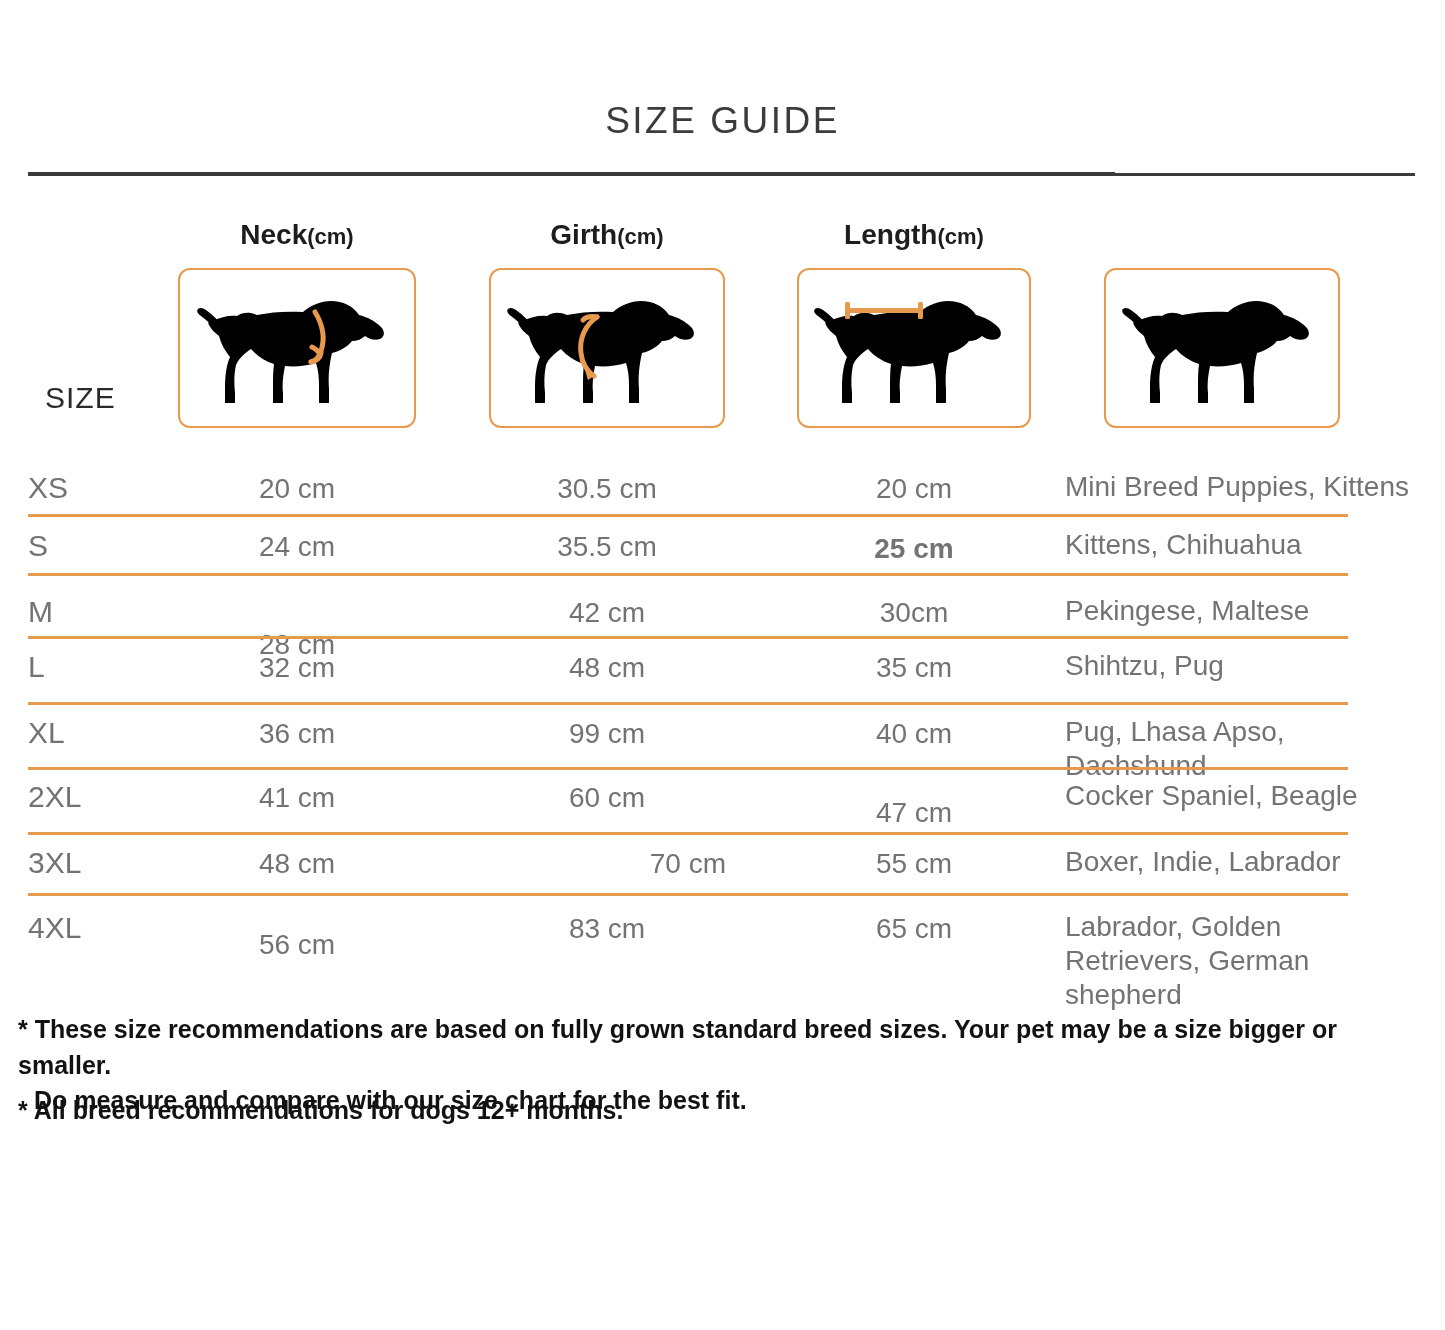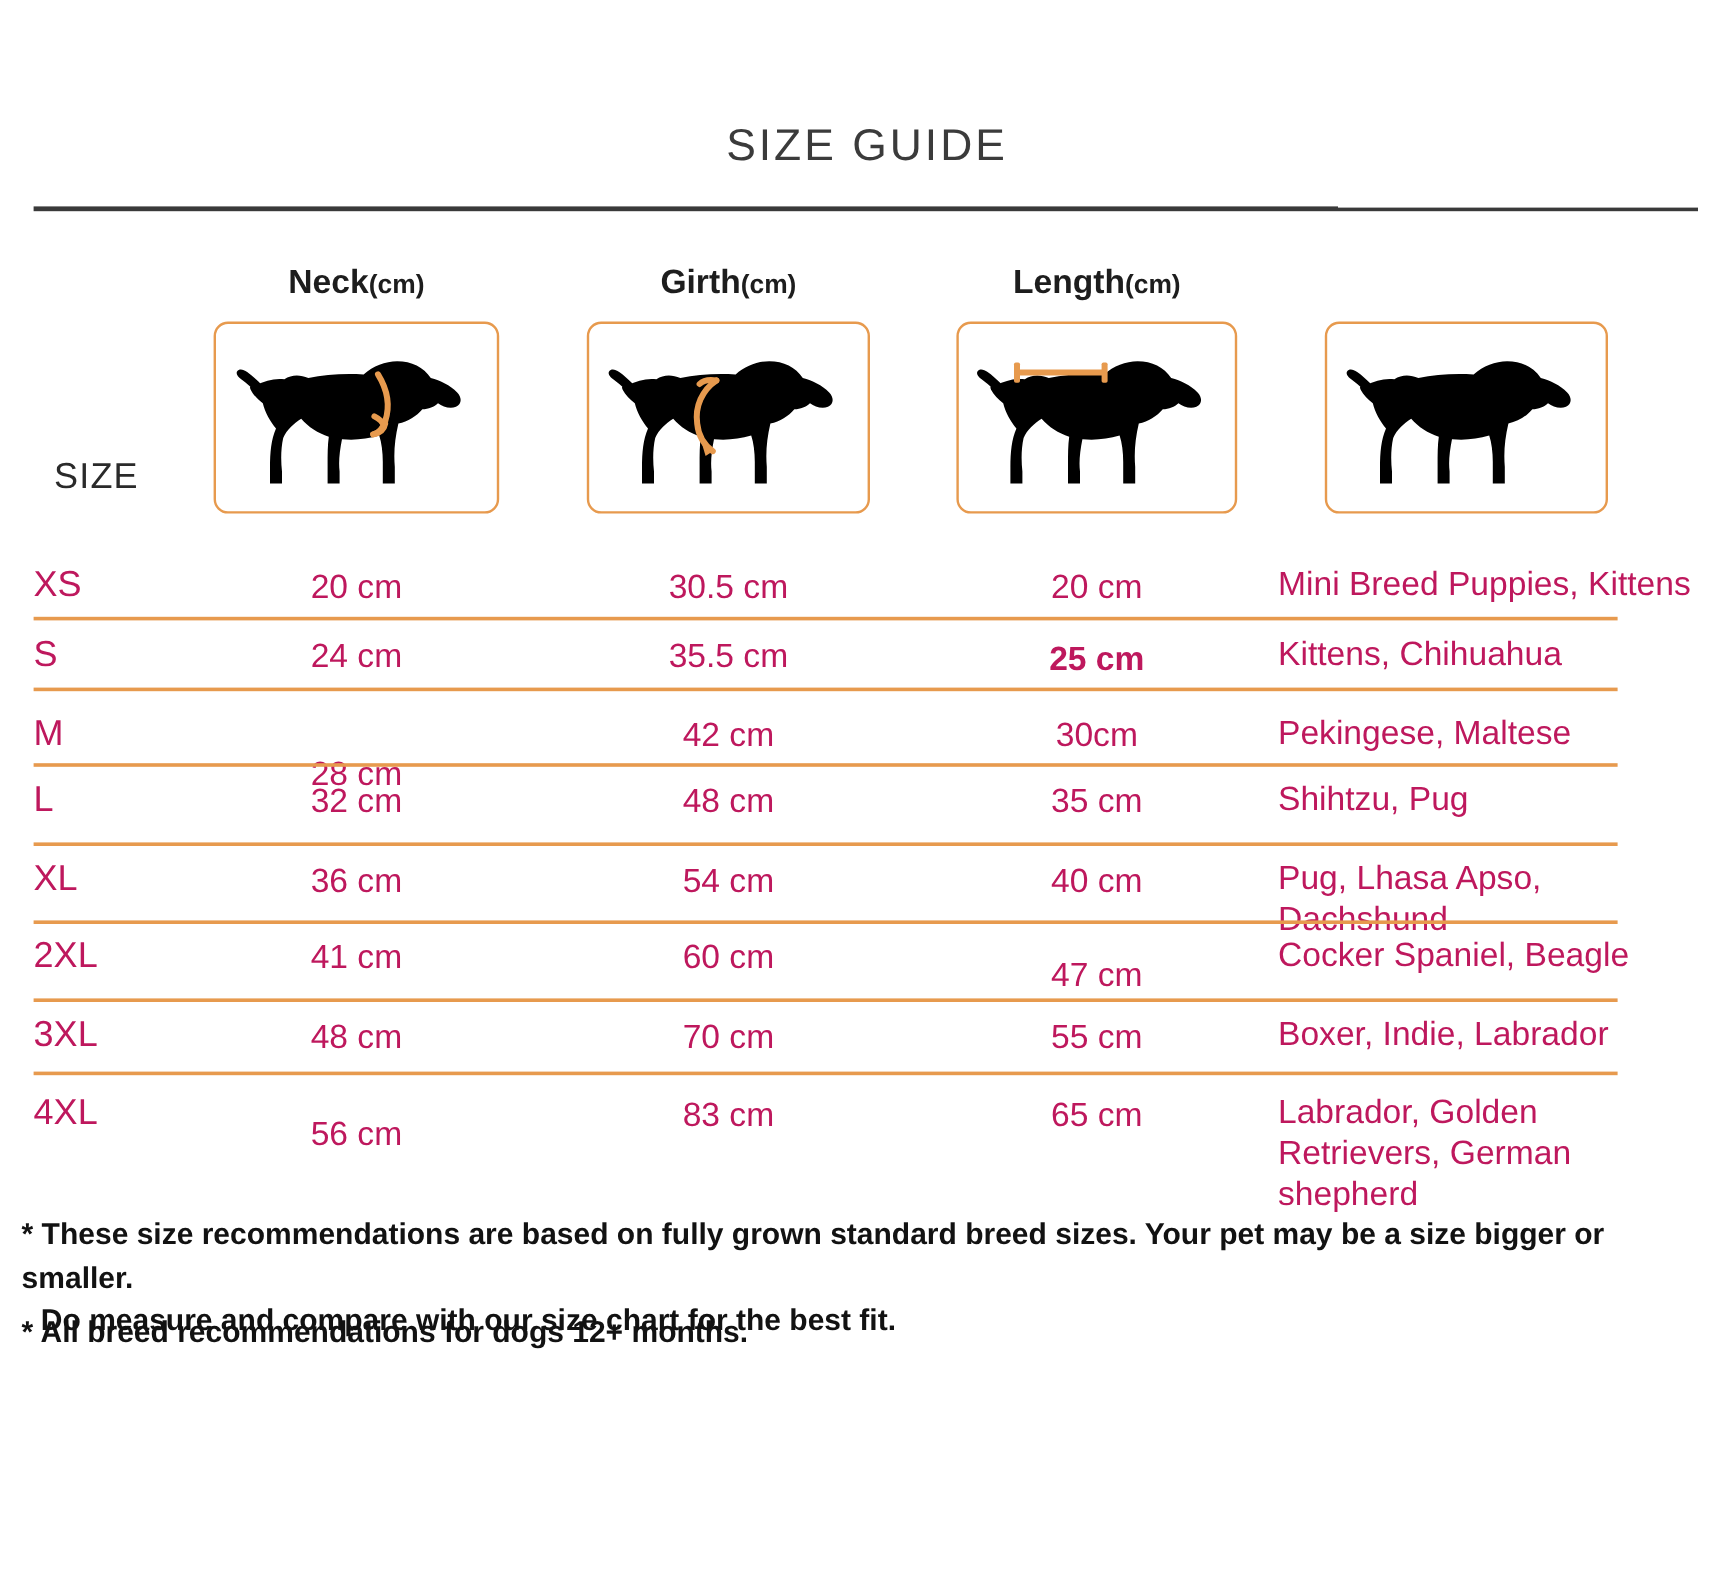--- a/index.html
+++ b/index.html
@@ -115,21 +115,21 @@
     left: 28px;
     width: 1320px;
     height: 3px;
     background: #E79A4E;
   }
 
   .cell {
     position: absolute;
     font-size: 28px;
     font-weight: 400;
-    color: #be185d;
+    color: #737373;
     line-height: 1.22;
   }
   .cell.size {
     text-align: left;
     font-size: 30px;
   }
   .cell.num { text-align: center; }
   .cell.breeds { text-align: left; }
 
   
@@ -270,39 +270,39 @@
     <div class="cell num col-neck" style="top:651px;">32 cm</div>
     <div class="cell num col-girth" style="top:651px;">48 cm</div>
     <div class="cell num col-length" style="top:651px;">35 cm</div>
     <div class="cell breeds col-breeds" style="top:649px;">Shihtzu, Pug</div>
   </div>
   <div class="divider" style="top:702px;"></div>
 
   <div>
     <div class="cell size col-size" style="top:715px;">XL</div>
     <div class="cell num col-neck" style="top:717px;">36 cm</div>
-    <div class="cell num col-girth" style="top:717px;">54 cm</div>
+    <div class="cell num col-girth" style="top:717px;">99 cm</div>
     <div class="cell num col-length" style="top:717px;">40 cm</div>
     <div class="cell breeds col-breeds" style="top:715px;">Pug, Lhasa Apso, Dachshund</div>
   </div>
   <div class="divider" style="top:767px;"></div>
 
   <div>
     <div class="cell size col-size" style="top:779px;">2XL</div>
     <div class="cell num col-neck" style="top:781px;">41 cm</div>
     <div class="cell num col-girth" style="top:781px;">60 cm</div>
     <div class="cell num col-length" style="top:796px;">47 cm</div>
     <div class="cell breeds col-breeds" style="top:779px;">Cocker Spaniel, Beagle</div>
   </div>
   <div class="divider" style="top:832px;"></div>
 
   <div>
     <div class="cell size col-size" style="top:845px;">3XL</div>
     <div class="cell num col-neck" style="top:847px;">48 cm</div>
-    <div class="cell num col-girth" style="top:847px;">70 cm</div>
+    <div class="cell num col-girth" style="top:847px;text-align:right;">70 cm</div>
     <div class="cell num col-length" style="top:847px;">55 cm</div>
     <div class="cell breeds col-breeds" style="top:845px;">Boxer, Indie, Labrador</div>
   </div>
   <div class="divider" style="top:893px;"></div>
 
   <div>
     <div class="cell size col-size" style="top:910px;">4XL</div>
     <div class="cell num col-neck" style="top:912px;margin-top:16px;">56 cm</div>
     <div class="cell num col-girth" style="top:912px;">83 cm</div>
     <div class="cell num col-length" style="top:912px;">65 cm</div>

